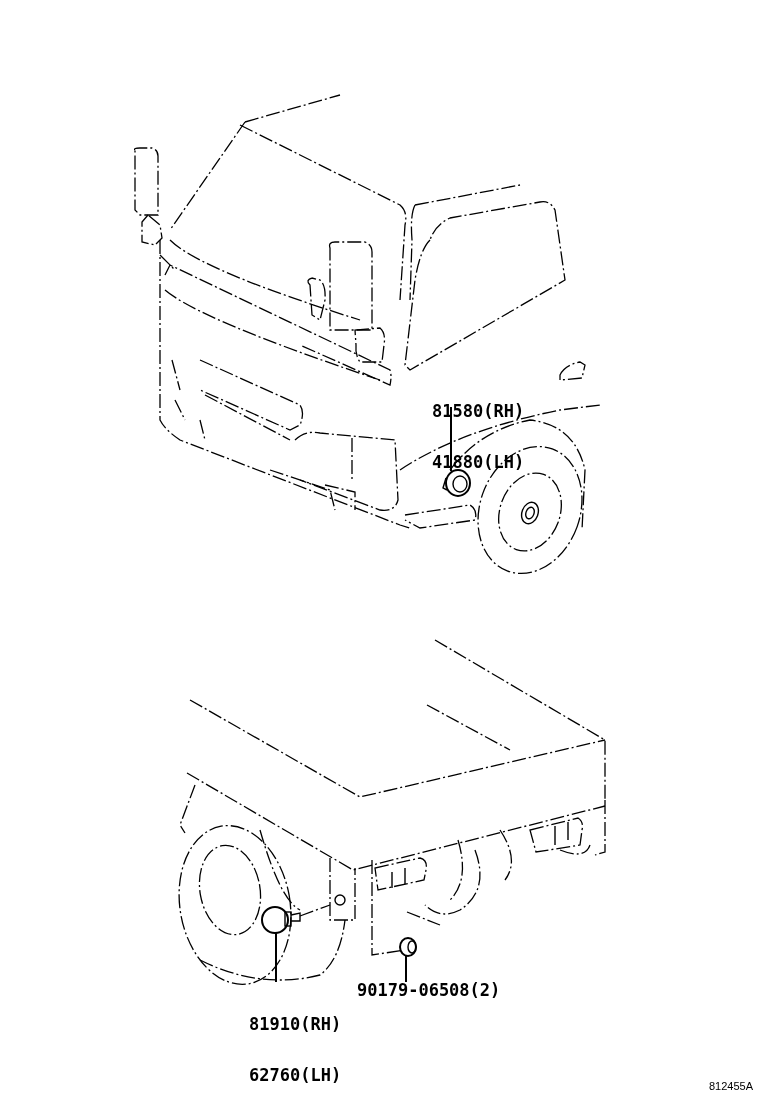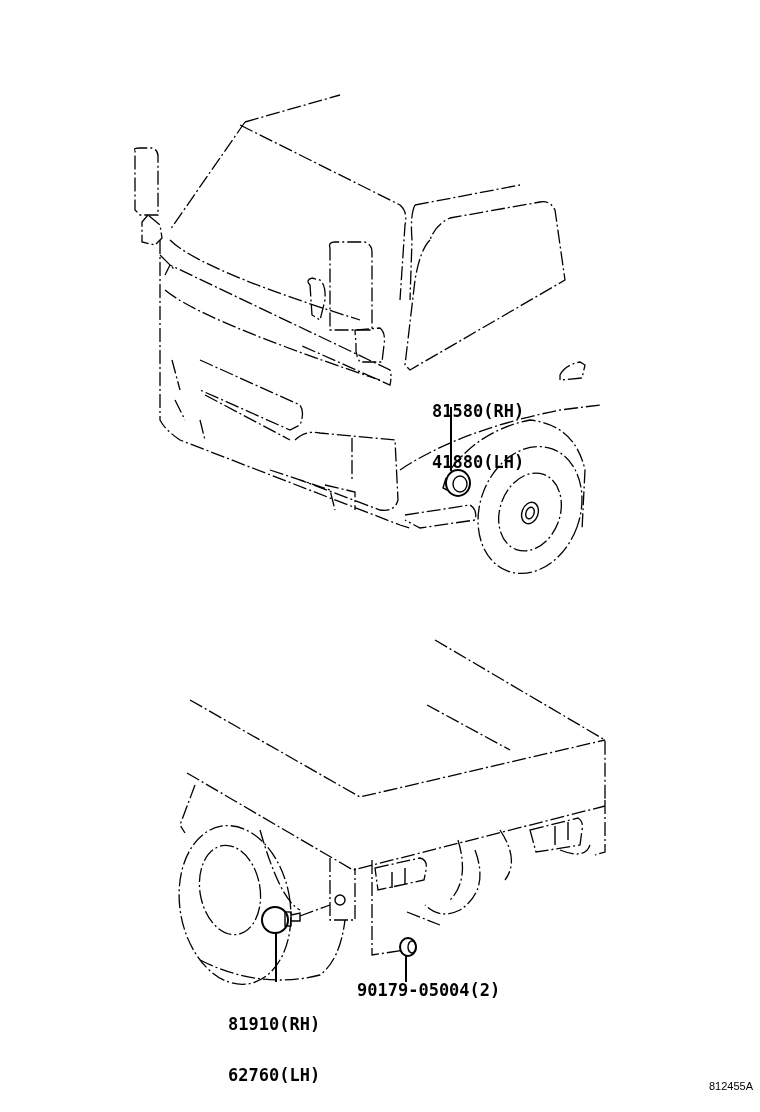--- a/index.html
+++ b/index.html
@@ -108,20 +108,20 @@
     </g>
     <line class="leader" x1="406" y1="956" x2="406" y2="982"></line>
   </g>
 </svg>
 
 <div class="callout" style="left:421px; top:369px;margin-left:11px;">
   <div>81580(RH)</div>
   <div>41880(LH)</div>
 </div>
 
-<div class="callout" style="left:228px; top:982px;text-align:right;">
+<div class="callout" style="left:249px; top:982px;text-align:right;">
   <div>81910(RH)</div>
   <div>62760(LH)</div>
 </div>
 
-<div class="callout" style="left:357px; top:982px;">90179-05004(2)</div>
+<div class="callout" style="left:357px; top:982px;">90179-06508(2)</div>
 
 <div class="ref" style="left:673px; top:1080px;">812455A</div>
 
 </body></html>

